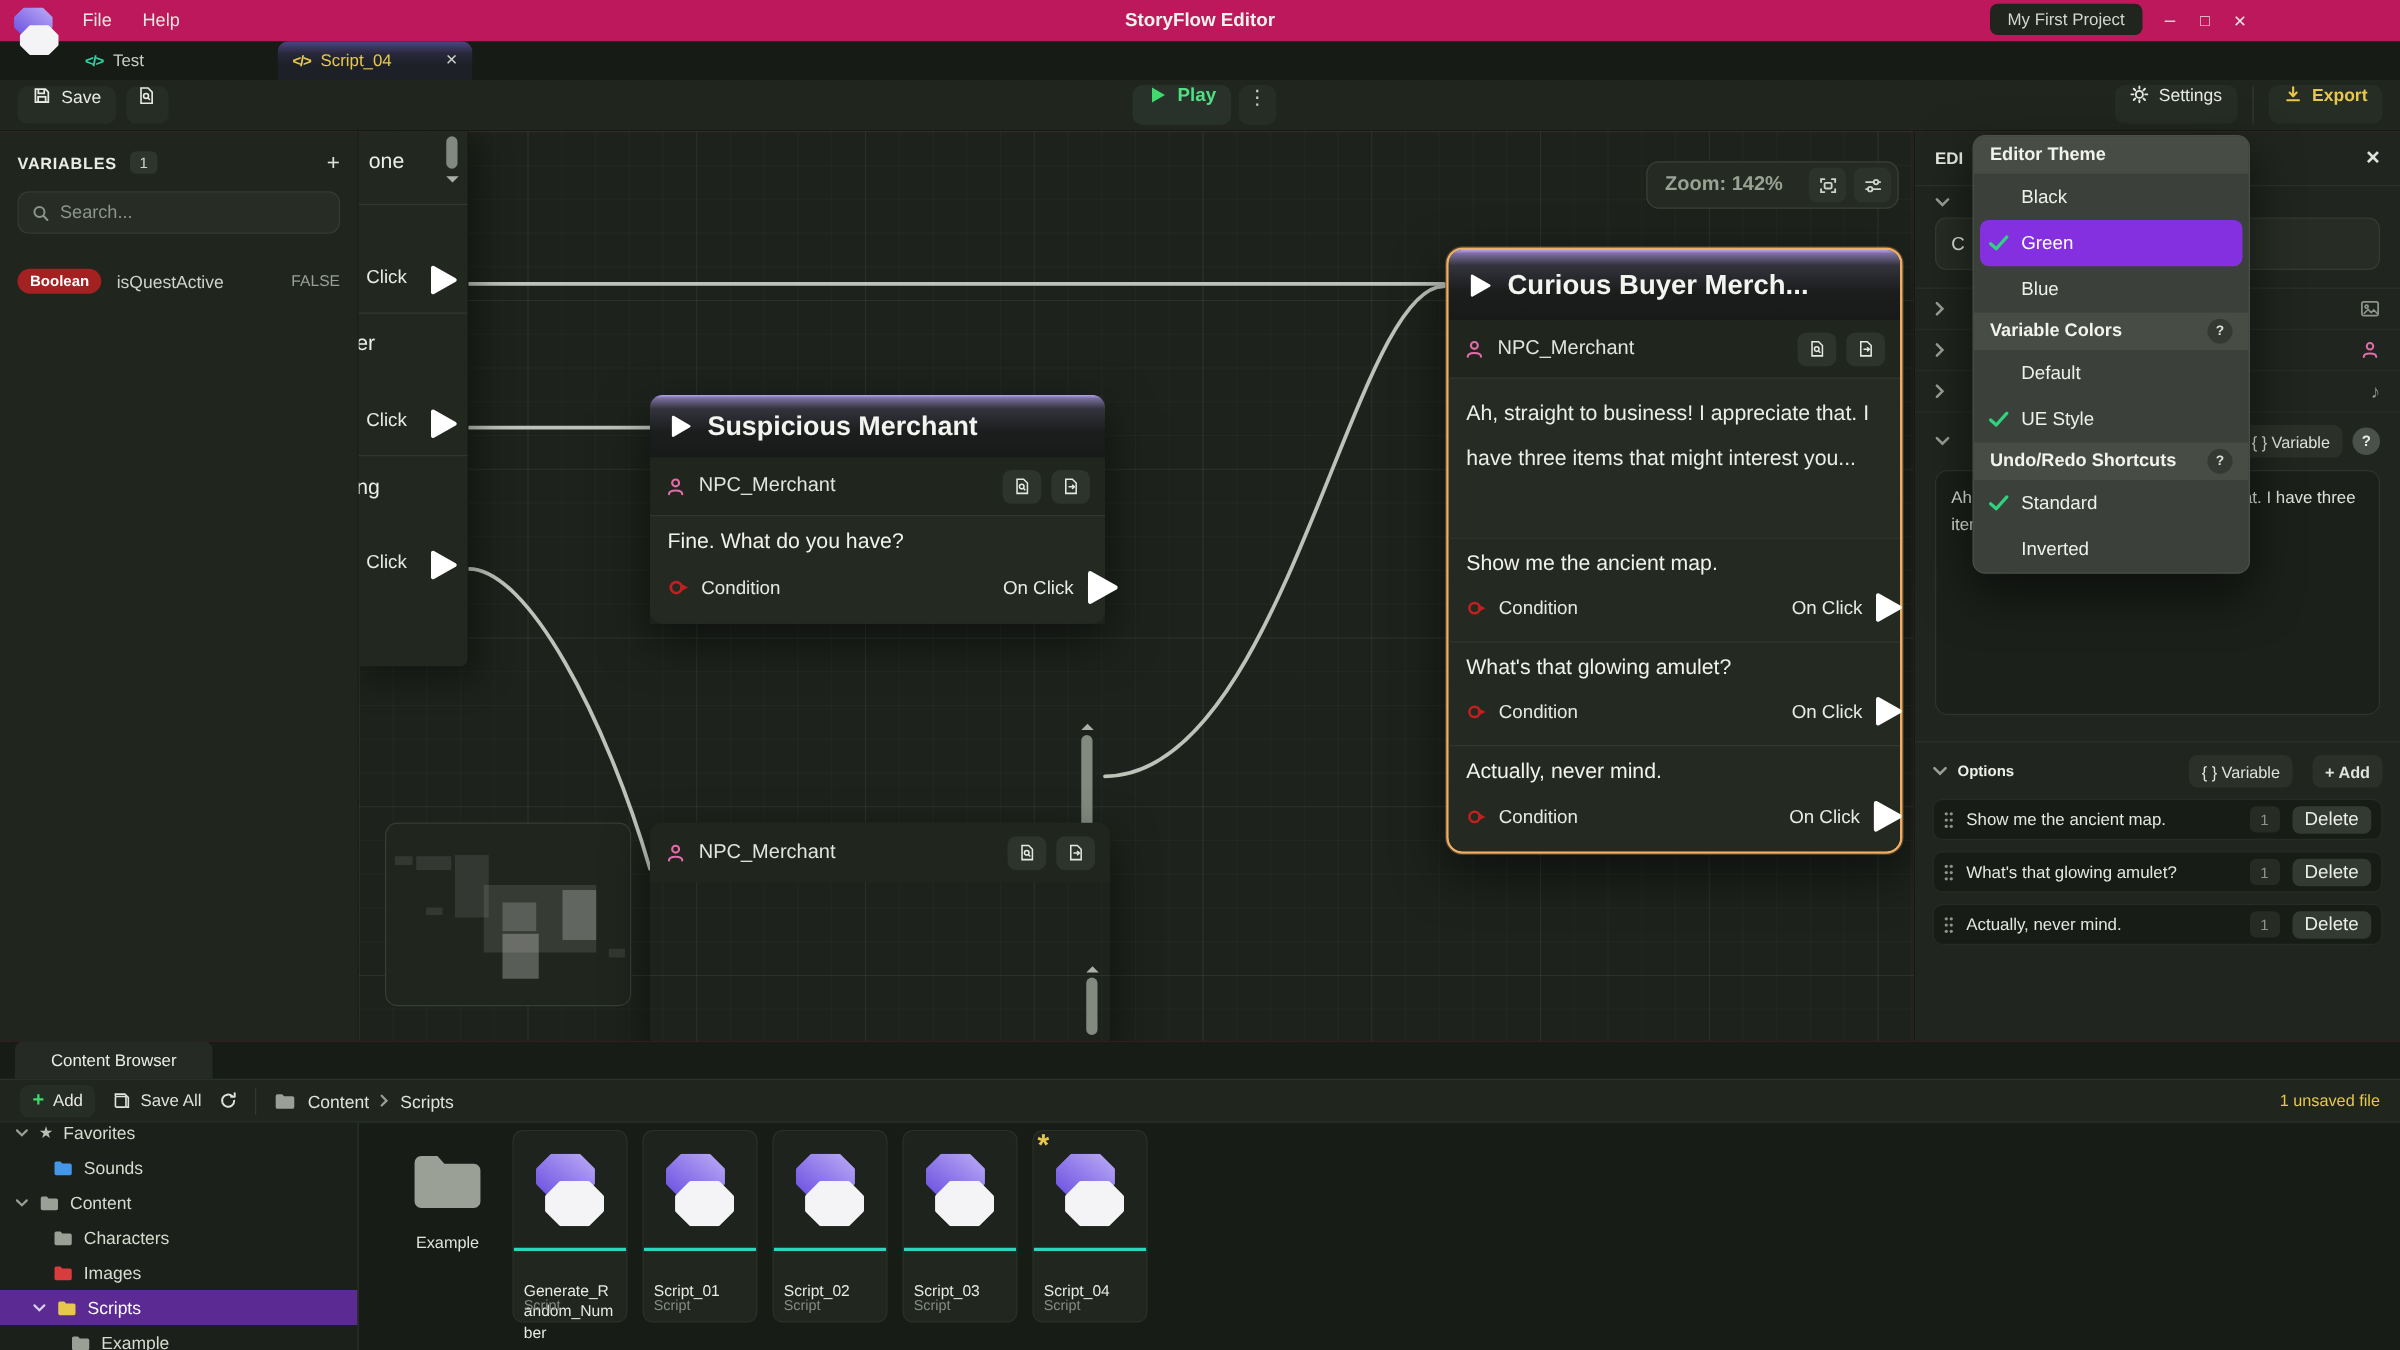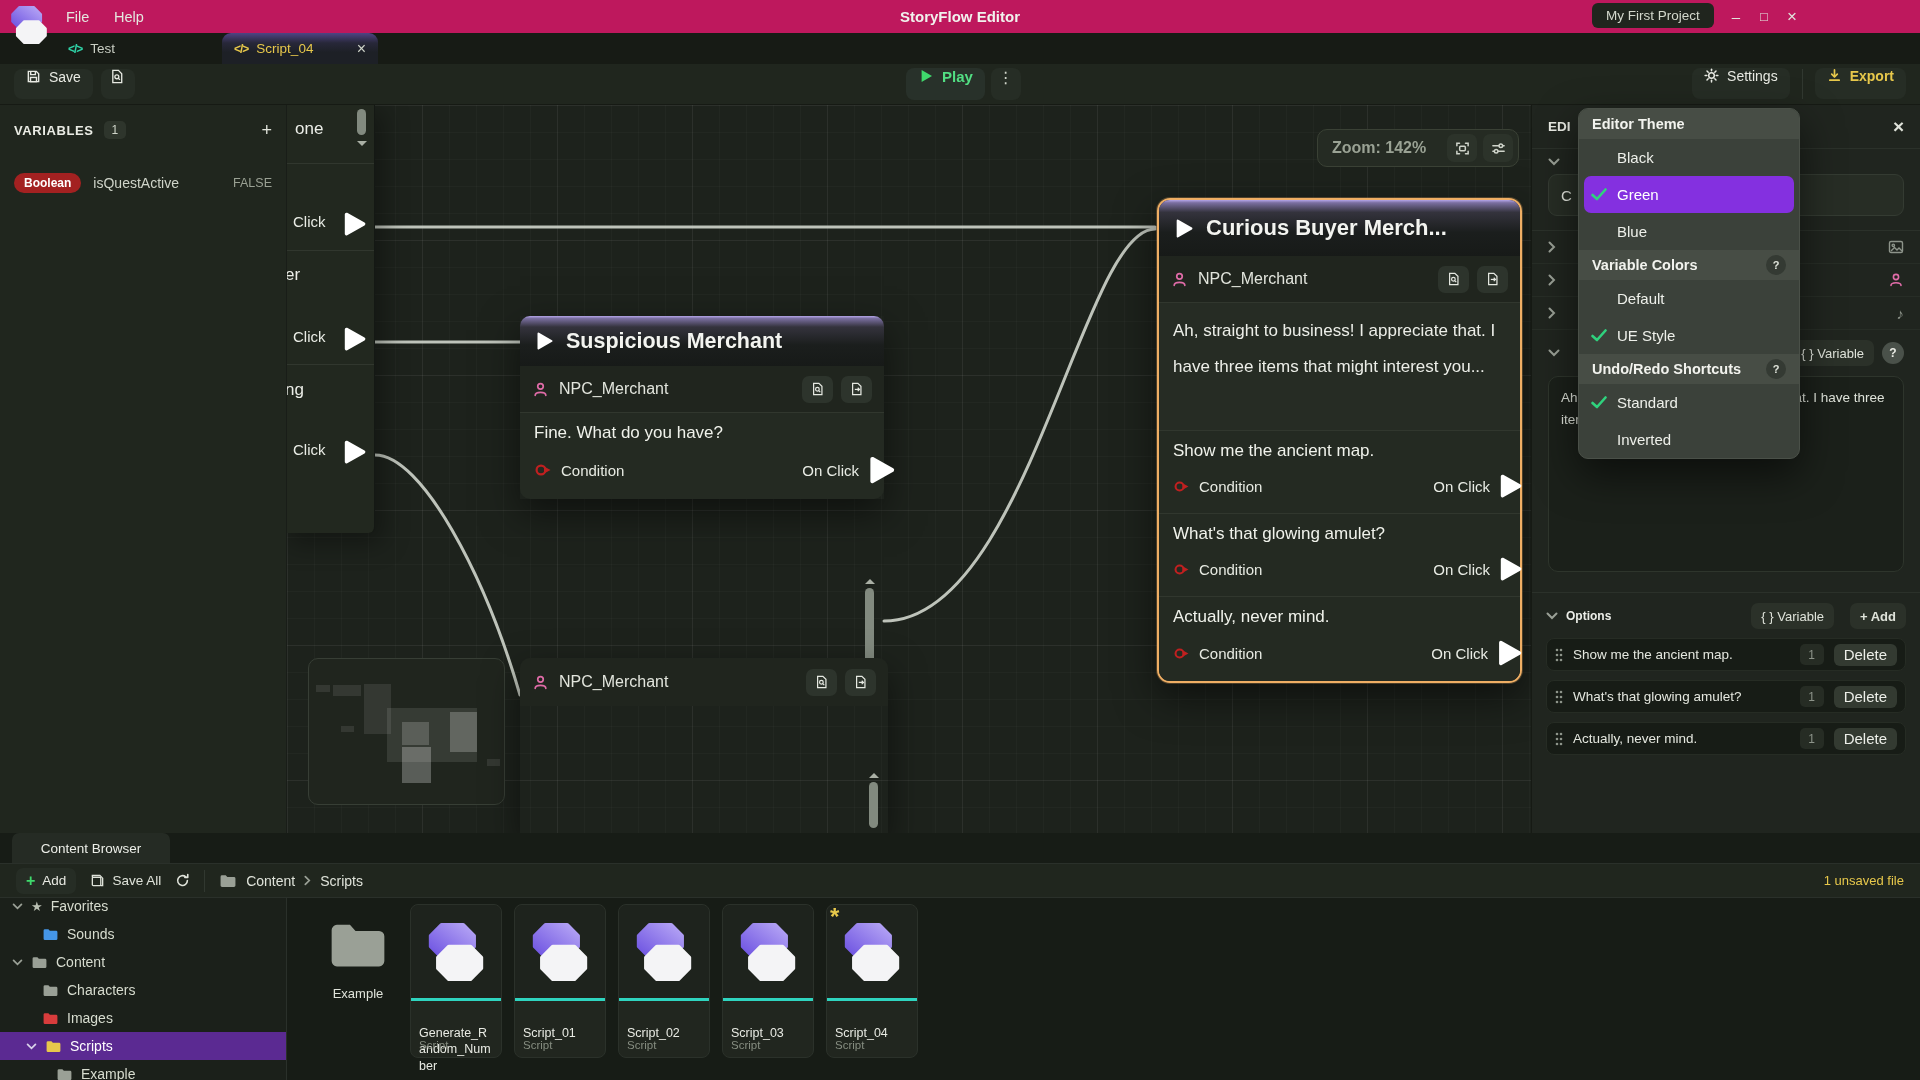--- a/index.html
+++ b/index.html
@@ -236,20 +236,29 @@
       </div>
     </div>
   </div>
 
   <aside class="left-panel">
     <div class="vp-head">
       <span class="vp-title">VARIABLES</span>
       <span class="vp-count">1</span>
       <span class="vp-add">+</span>
     </div>
+    <div class="searchbox">
+      <span>
+          <svg viewBox="0 0 16 16" width="15" height="15" fill="none" stroke="#8d948a" stroke-width="1.7" stroke-linecap="round">
+            <circle cx="7" cy="7" r="4.3"></circle>
+            <path d="M10.3 10.3 L13.8 13.8"></path>
+          </svg>
+        </span>
+      <input placeholder="Search..." style="">
+    </div>
     <div class="var-row">
       <span class="pill">Boolean</span>
       <span class="var-name">isQuestActive</span>
       <span class="var-val">FALSE</span>
     </div>
   </aside>
 
   <div class="canvas">
 
     <div class="minimap">

